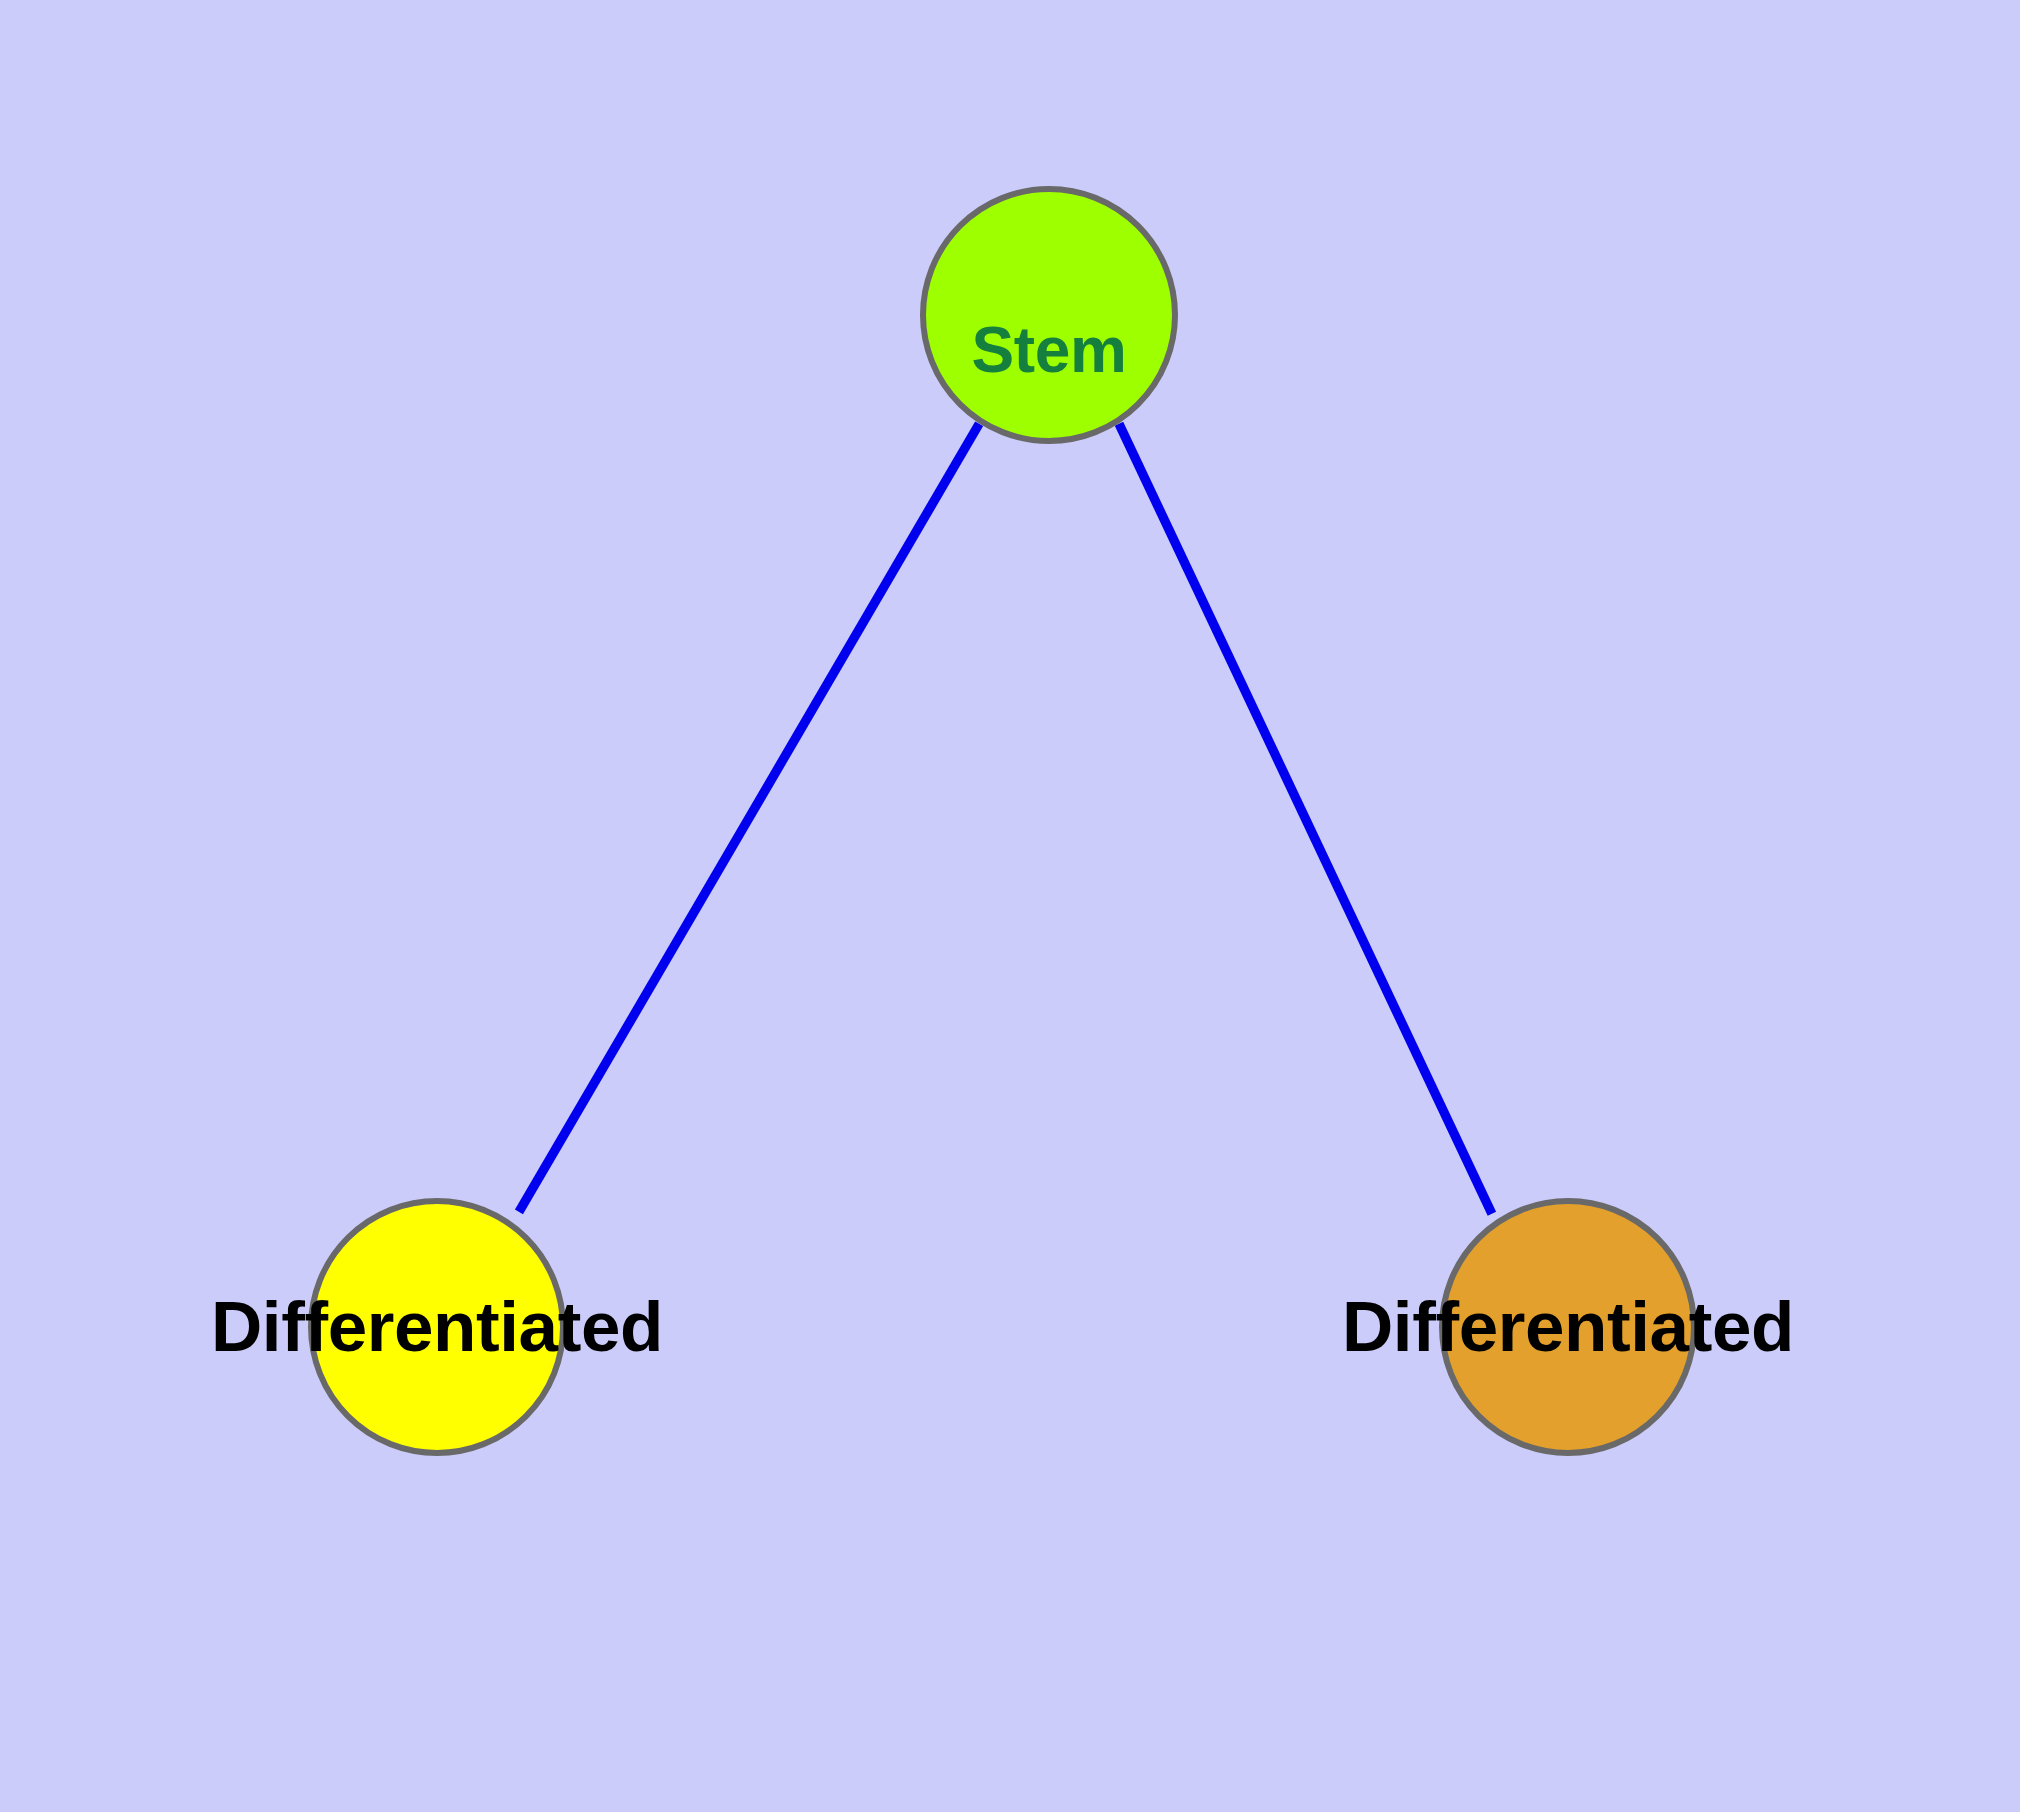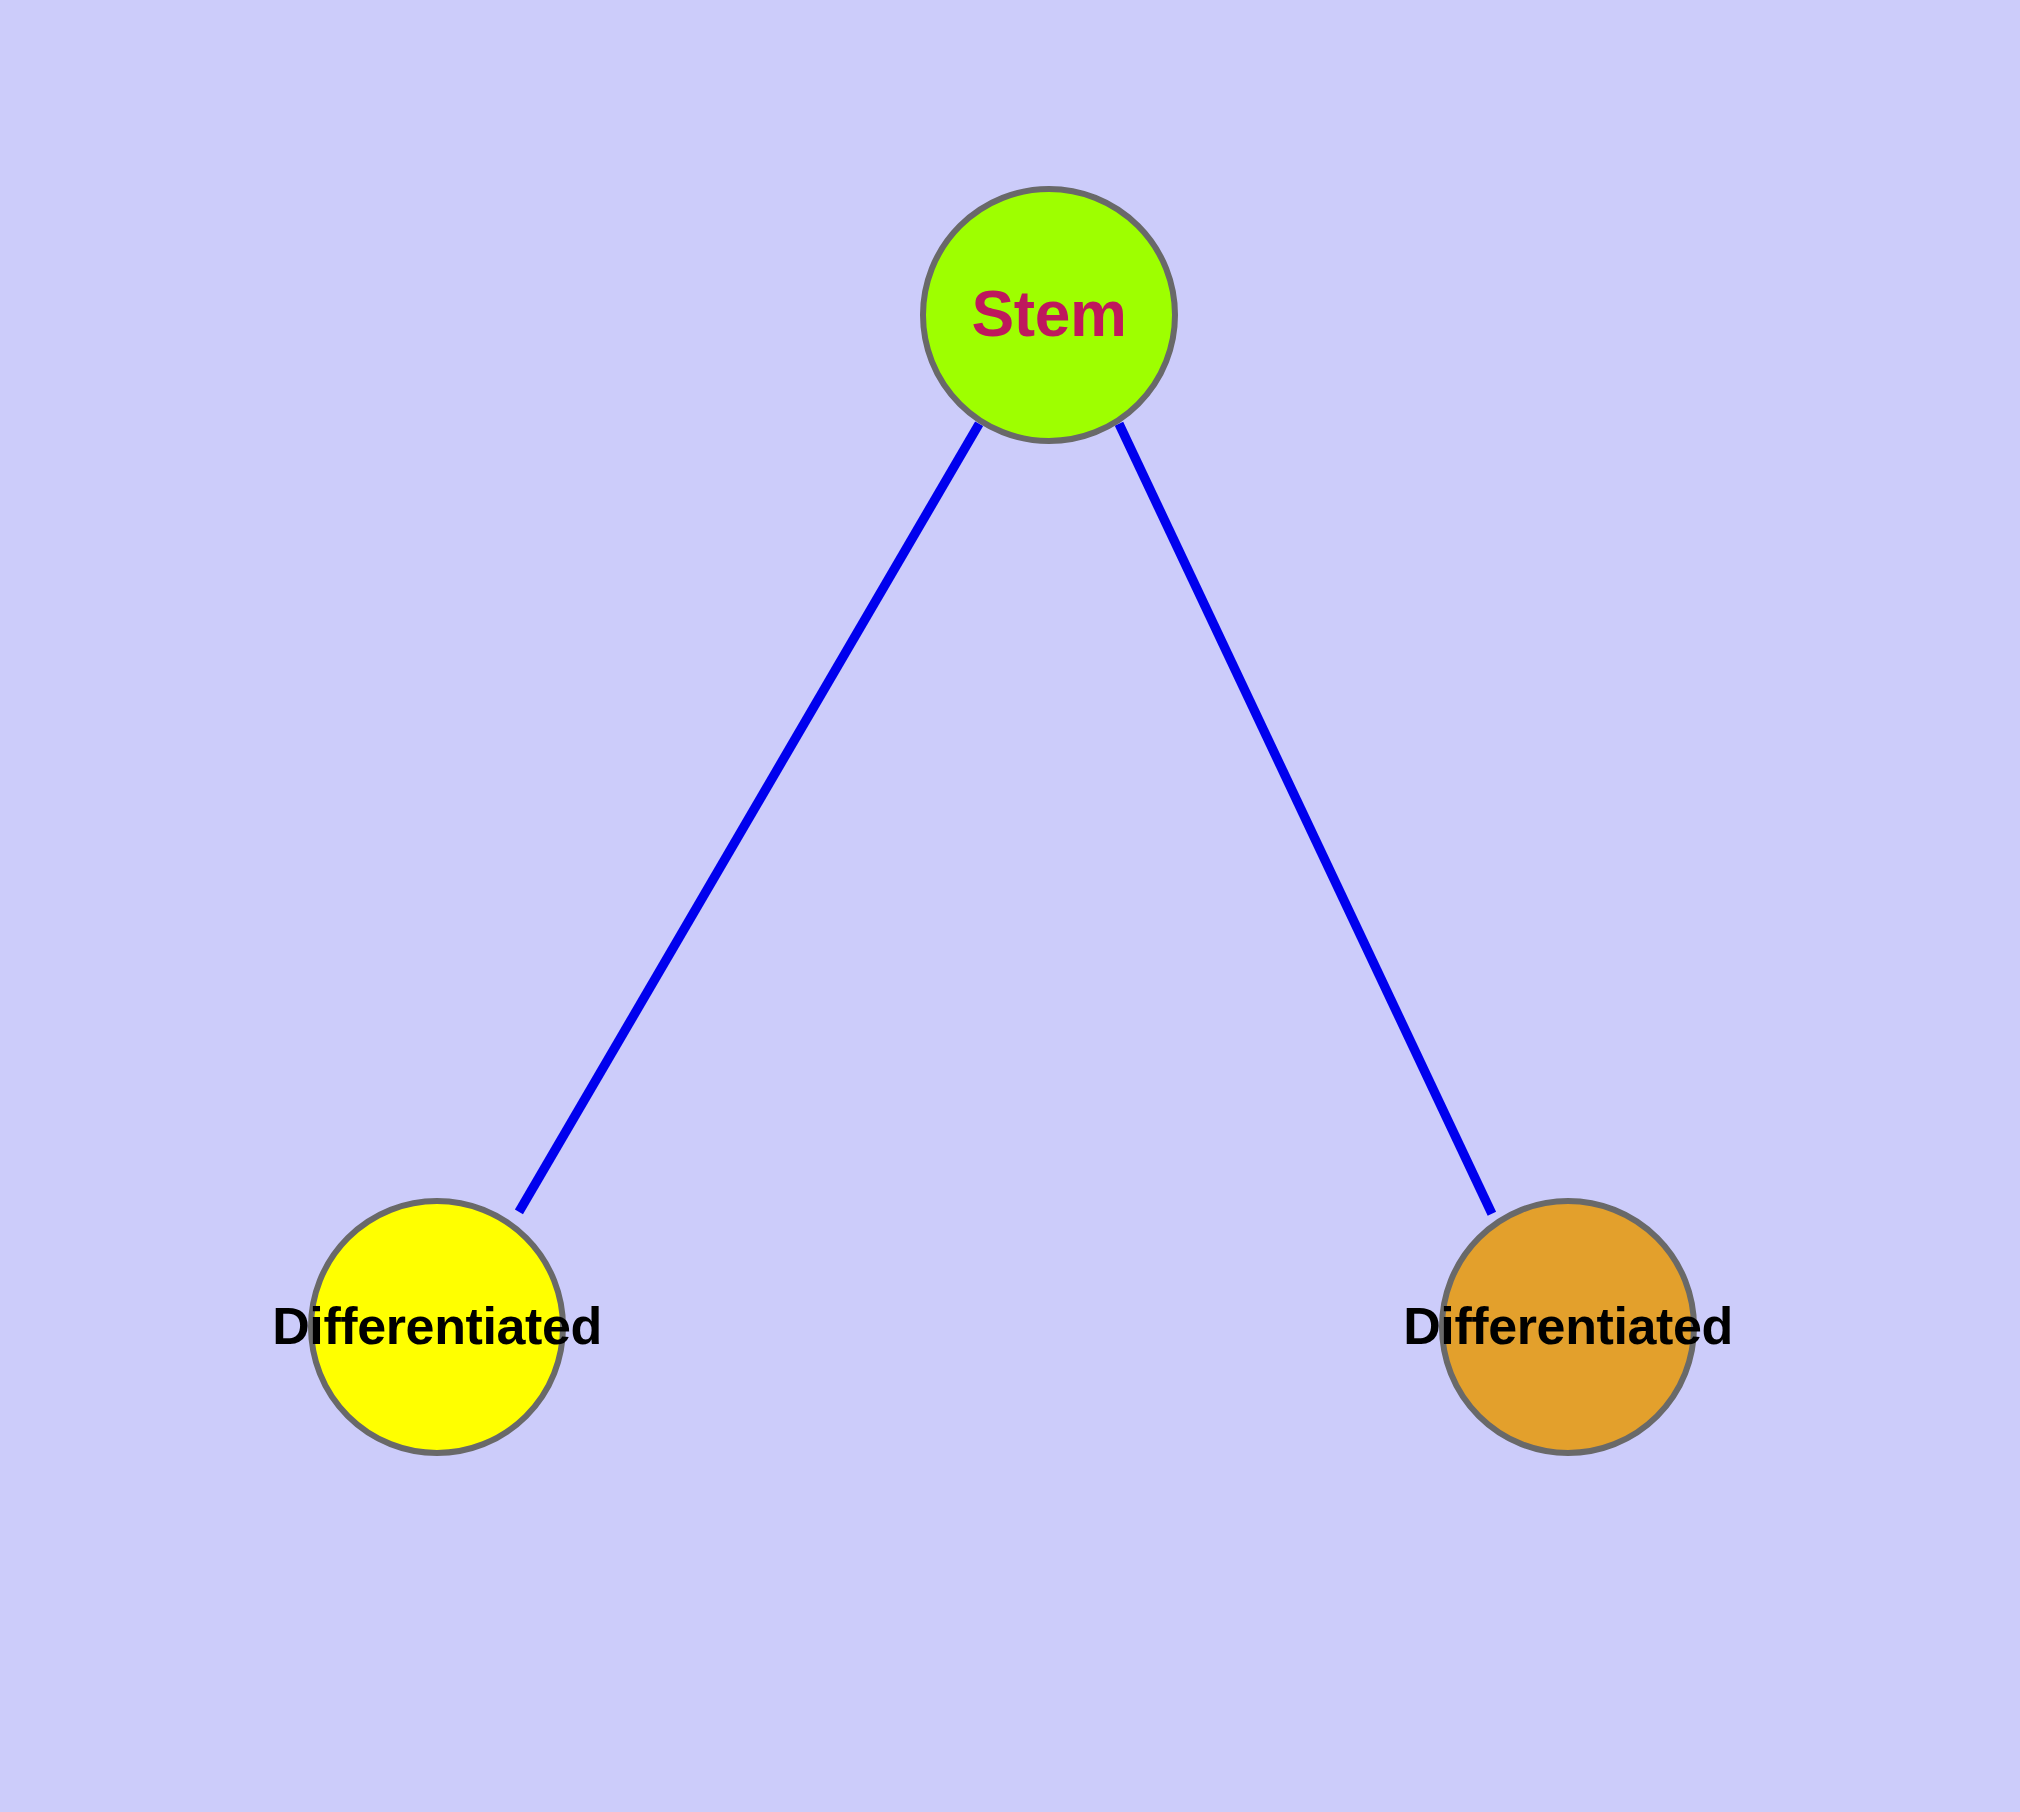--- a/index.html
+++ b/index.html
@@ -47,37 +47,37 @@
     color: #000000;
     font-weight: bold;
     line-height: 1.06;
     letter-spacing: -0.4px;
     pointer-events: none;
   }
   .label-stem {
     font-size: 64px;
   }
   .label-leaf {
-    font-size: 52px;
+    font-size: 71px;
   }
 </style>
 </head>
 <body>
 
 <div id="canvas" style="width: 2021px; height: 1812px;">
 
   <div id="graph-bg" style="background: rgb(204, 204, 250);"></div>
 
   <svg id="edge-layer" viewBox="0 0 2384 2138">
     <line class="edge" x1="1155" y1="500" x2="612" y2="1430" stroke="#0000ee" stroke-width="11" stroke-linecap="butt"></line>
     <line class="edge" x1="1320" y1="500" x2="1760" y2="1432" stroke="#0000ee" stroke-width="11" stroke-linecap="butt"></line>
   </svg>
 
   <div class="node" id="node-stem" style="left: 920px; top: 186px; width: 258px; height: 258px; background: rgb(158, 255, 0); border: 6.8px solid rgb(105, 105, 105);">
-    <div class="node-label label-stem" style="color: #be185d;">
+    <div class="node-label label-stem" style="color: #15803d; margin-top: 36px;">
       <div>Stem</div>
     </div>
   </div>
 
   <div class="node" id="node-diff-a" style="left: 308px; top: 1198px; width: 258px; height: 258px; background: rgb(255, 255, 0); border: 6.8px solid rgb(105, 105, 105);">
     <div class="node-label label-leaf" style="color: rgb(0, 0, 0);">
       <div>Differentiated</div>
     </div>
   </div>
 

